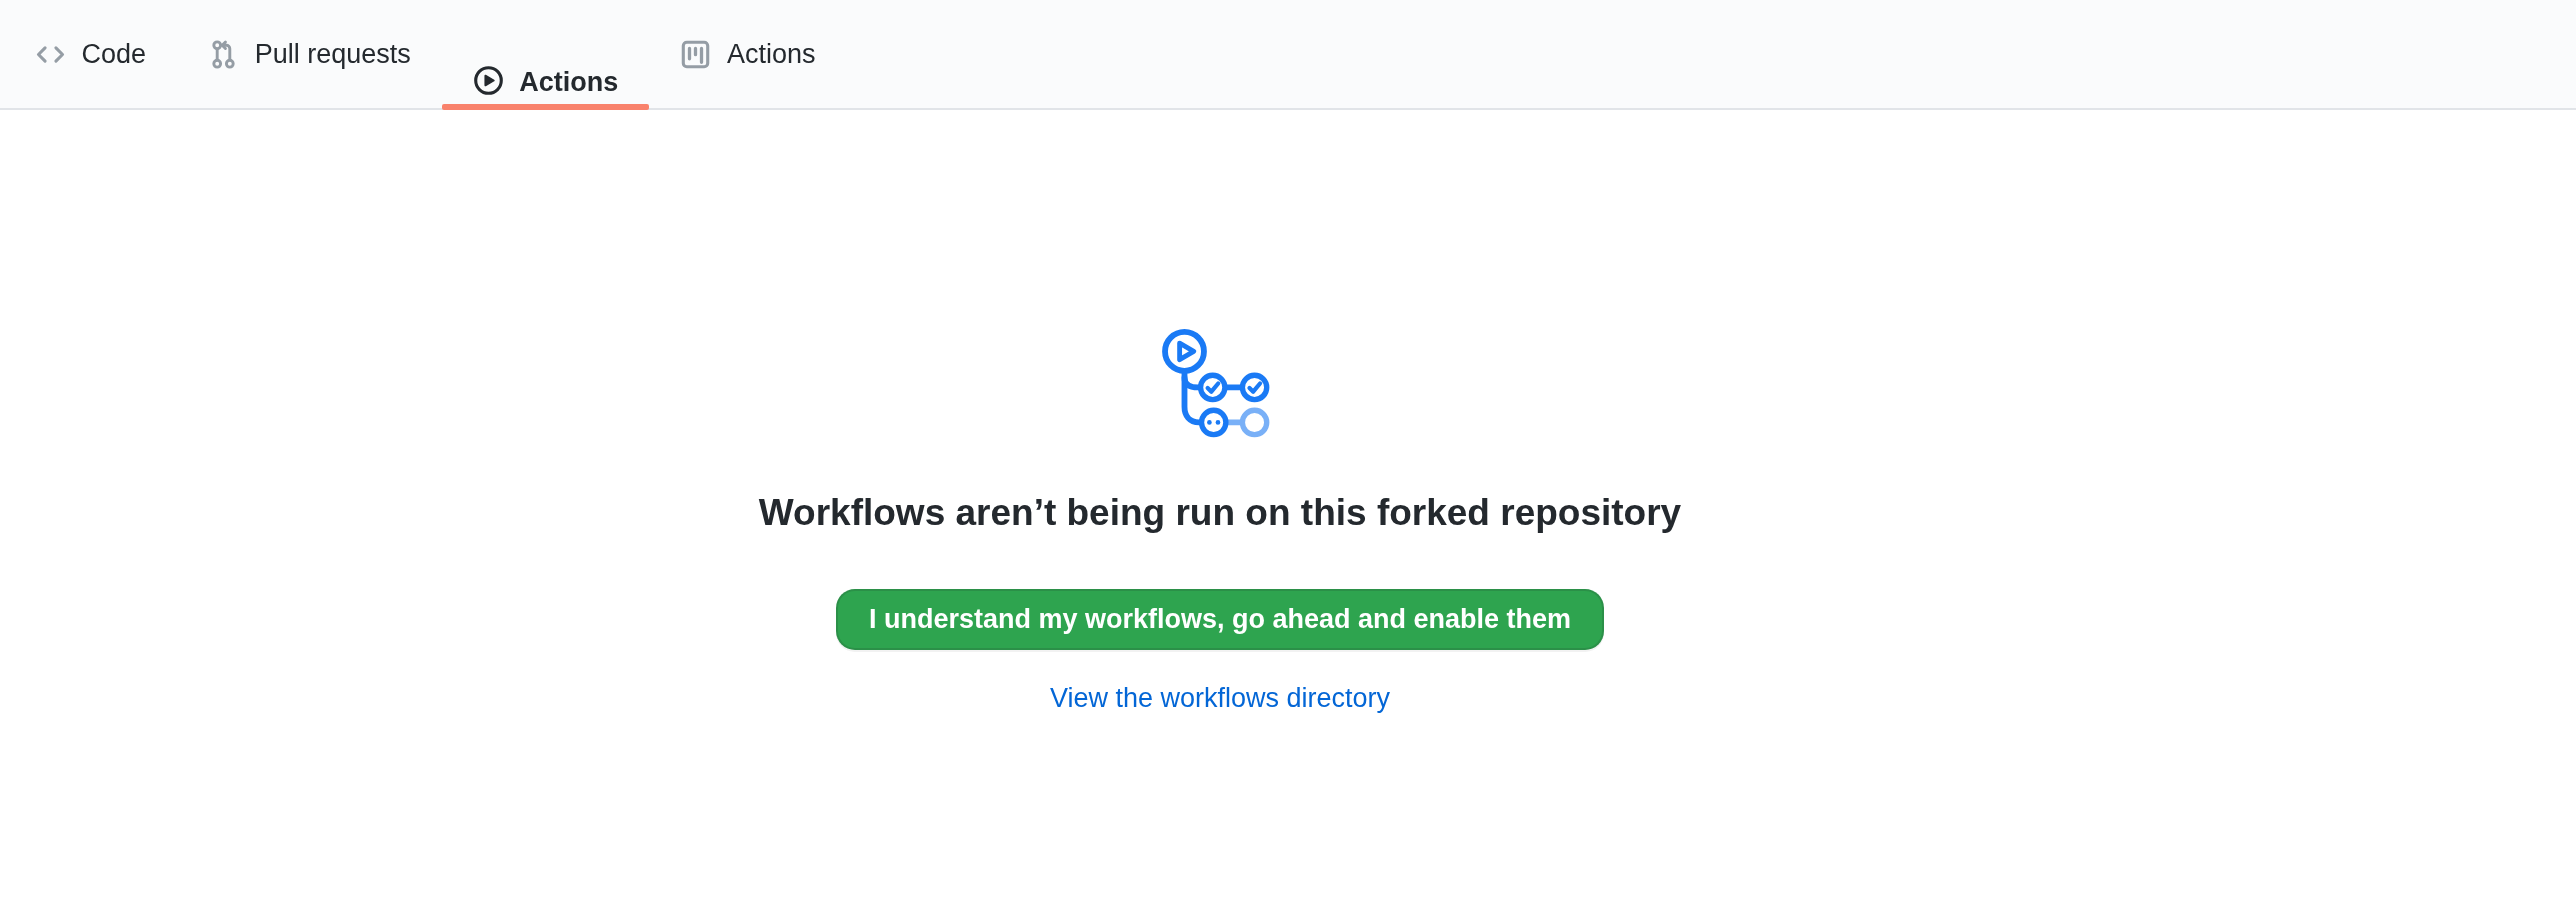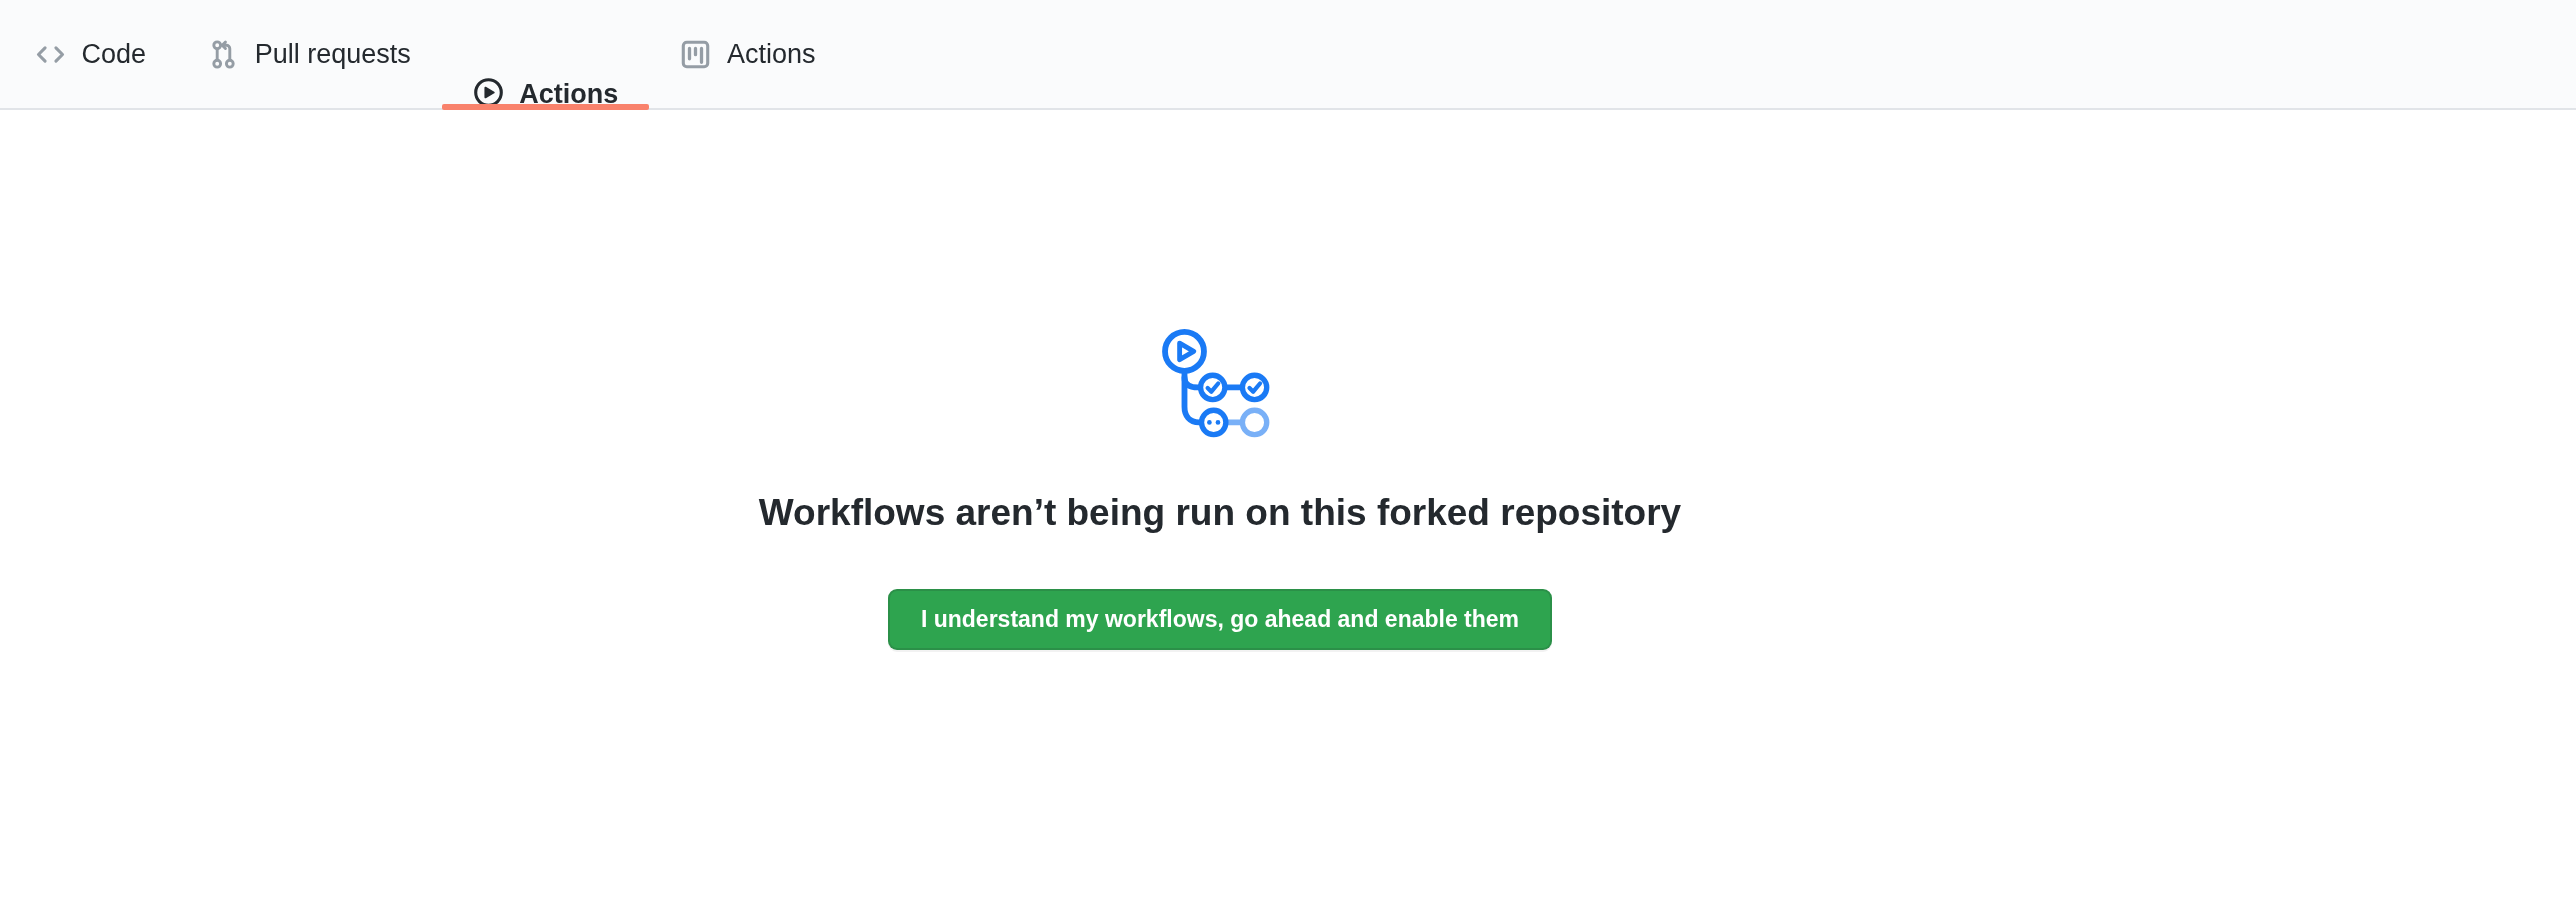--- a/index.html
+++ b/index.html
@@ -18,21 +18,21 @@
     border-bottom: 2px solid var(--nav_border, #e1e4e8);
     display: flex;
     align-items: stretch;
     padding-left: 3.9px;
   }
   .tab {
     position: relative;
     display: flex;
     align-items: center;
     gap: 15.6px;
-    padding: 0 31px;
+    padding: 12px 31px;
     font-size: 27px;
     line-height: 1;
     color: var(--text, #24292e);
     cursor: pointer;
     white-space: nowrap;
   }
   .tab .ticon { width: 31px; height: 31px; color: var(--icon_gray, #959da5); flex: none; display: block; }
   .tab .ticon svg { width: 31px; height: 31px; display: block; }
   .tab.active { font-weight: bold; align-items: flex-end; }
   .tab.active .ticon { color: var(--text, #24292e); }
@@ -78,24 +78,24 @@
   .btn-primary {
     margin-top: 51px;
     display: inline-flex;
     align-items: center;
     justify-content: center;
     height: 61px;
     padding: 0 31px;
     background: var(--green, #2ea44f);
     color: #ffffff;
     font-family: inherit;
-    font-size: 23px;
+    font-size: 27px;
     font-weight: bold;
     border: 2px solid rgba(27,31,35,0.15);
-    border-radius: 9px;
+    border-radius: 19px;
     box-shadow: 0 2px 0 rgba(27,31,35,0.06);
     cursor: pointer;
   }
   .link-row { margin-top: 33px; }
   .wf-link {
     font-size: 27px;
     color: var(--link_blue, #0366d6);
     text-decoration: none;
     cursor: pointer;
   }
@@ -177,15 +177,18 @@
     </svg>
   </span>
 
   <h1 class="headline">Workflows aren’t being run on this forked repository</h1>
 
 
   <div>
     <button class="btn-primary">I understand my workflows, go ahead and enable them</button>
   </div>
 
+  <div class="link-row">
+    <a class="wf-link" href="#">View the workflows directory</a>
+  </div>
 
 </main>
 
 
 </body></html>

